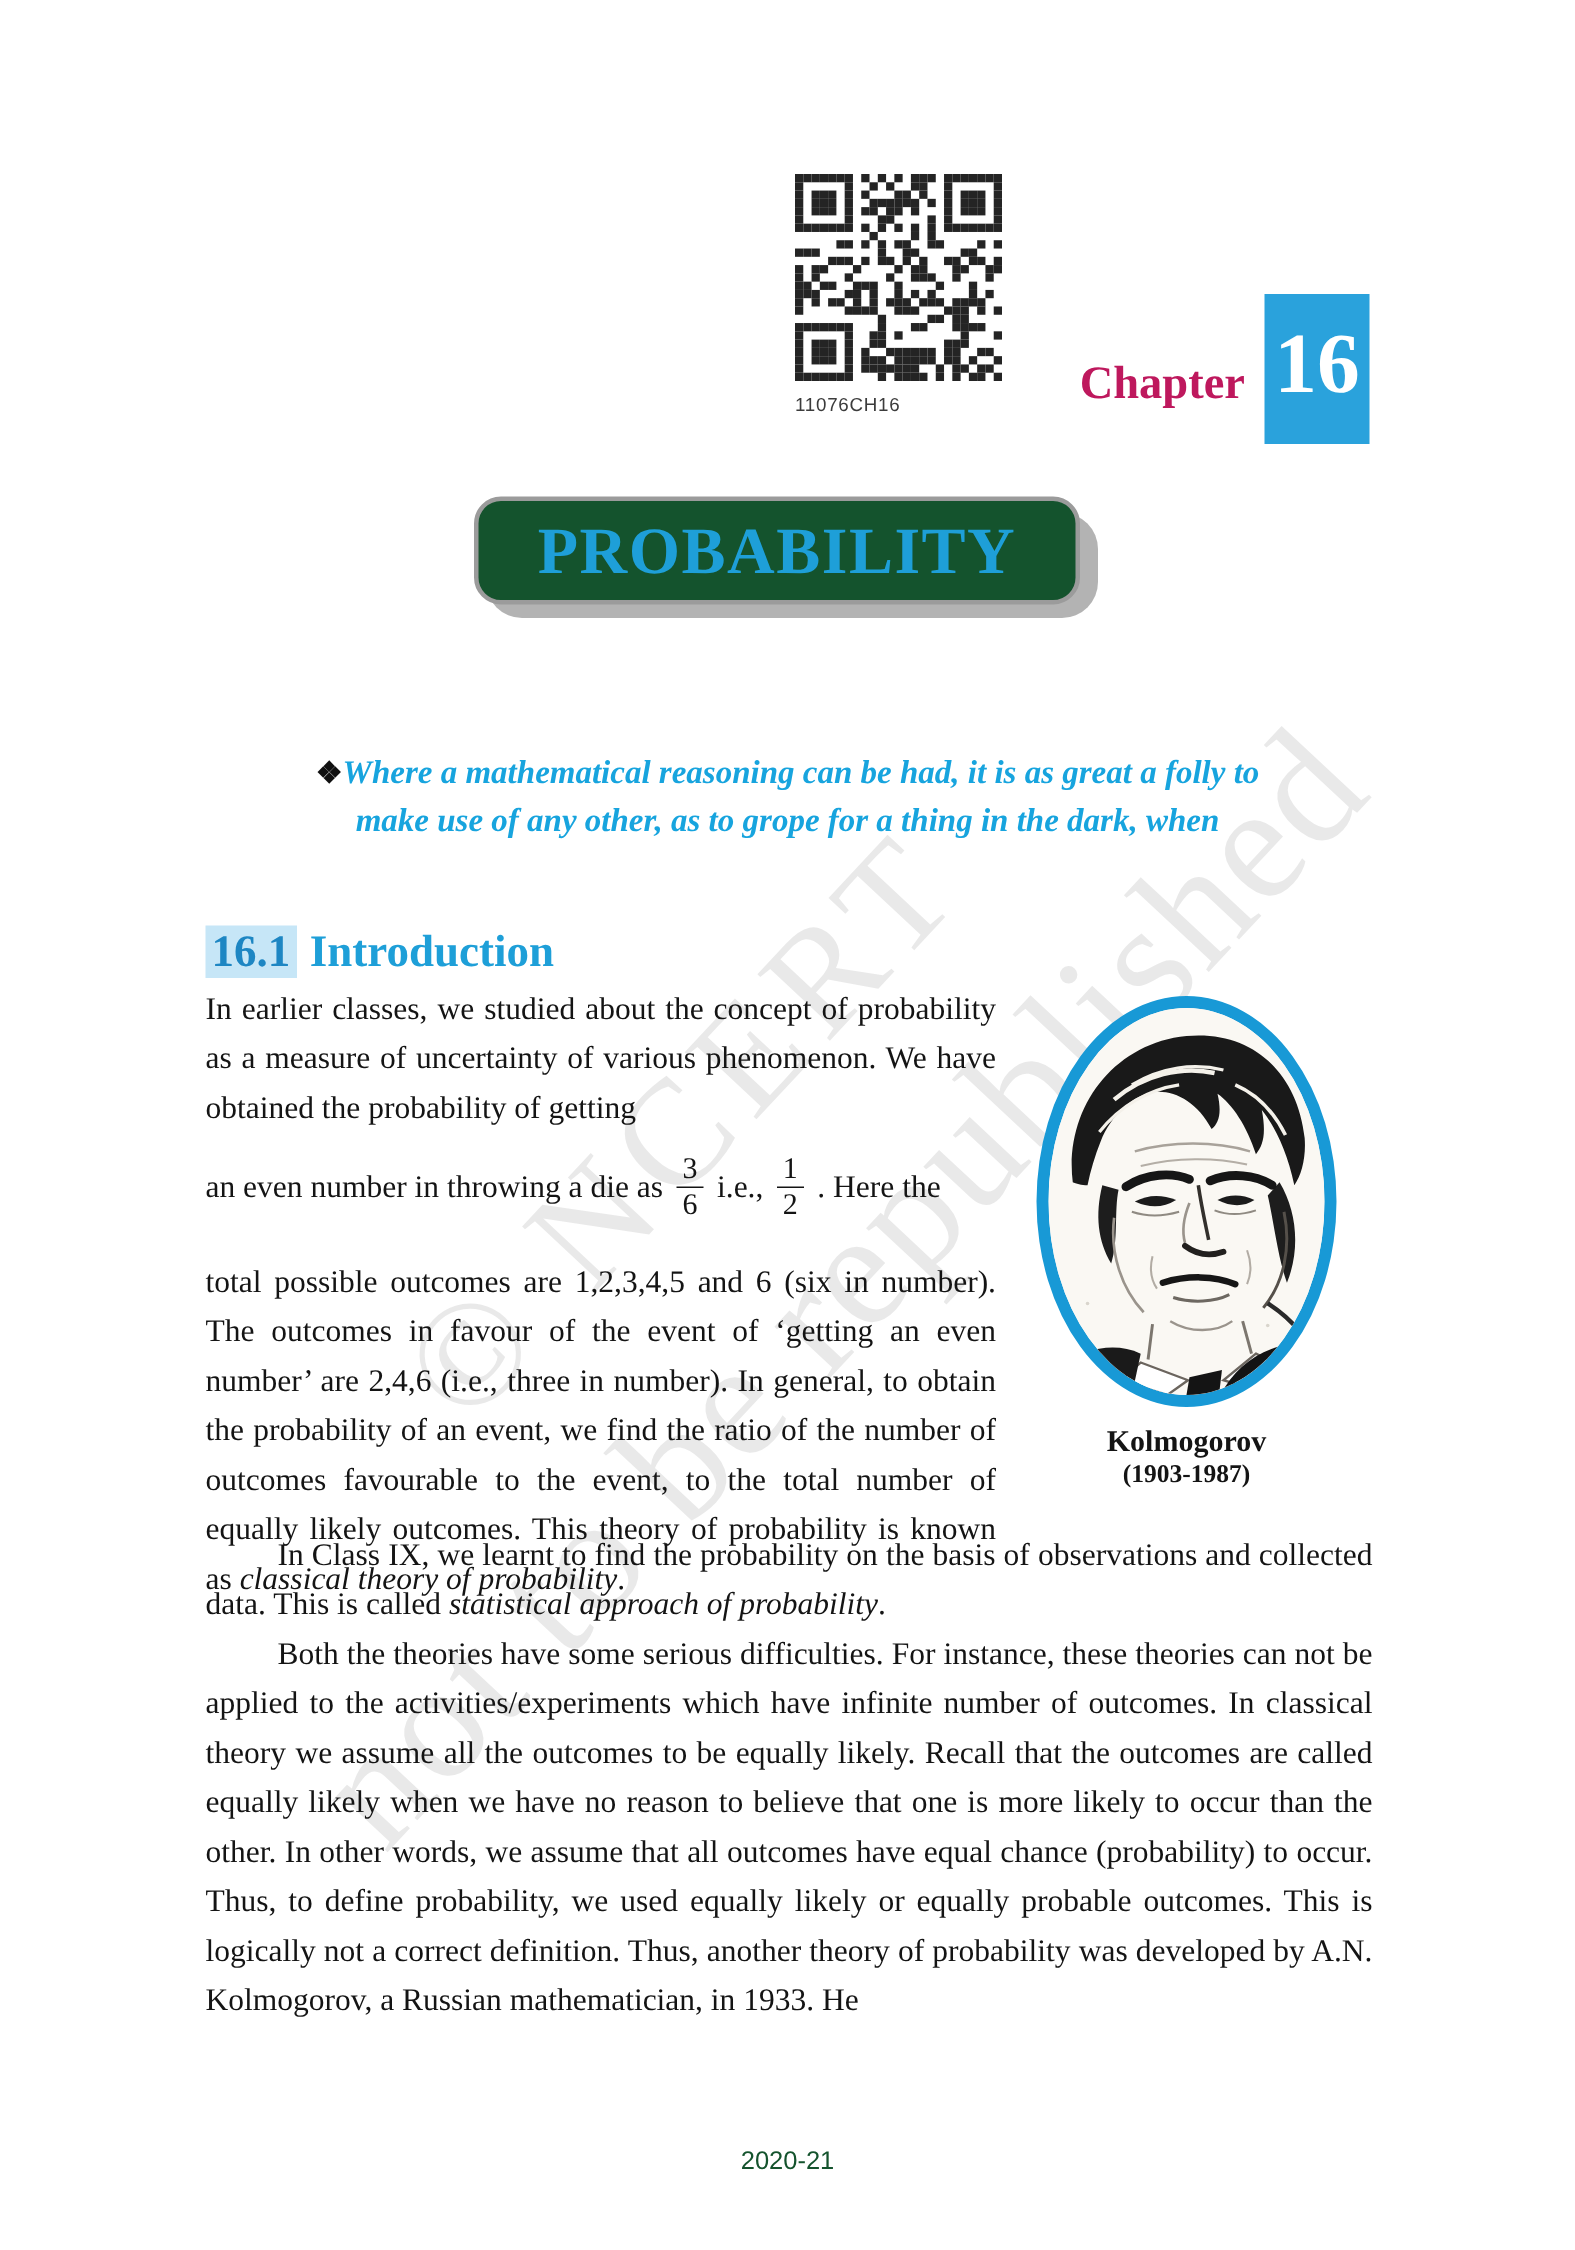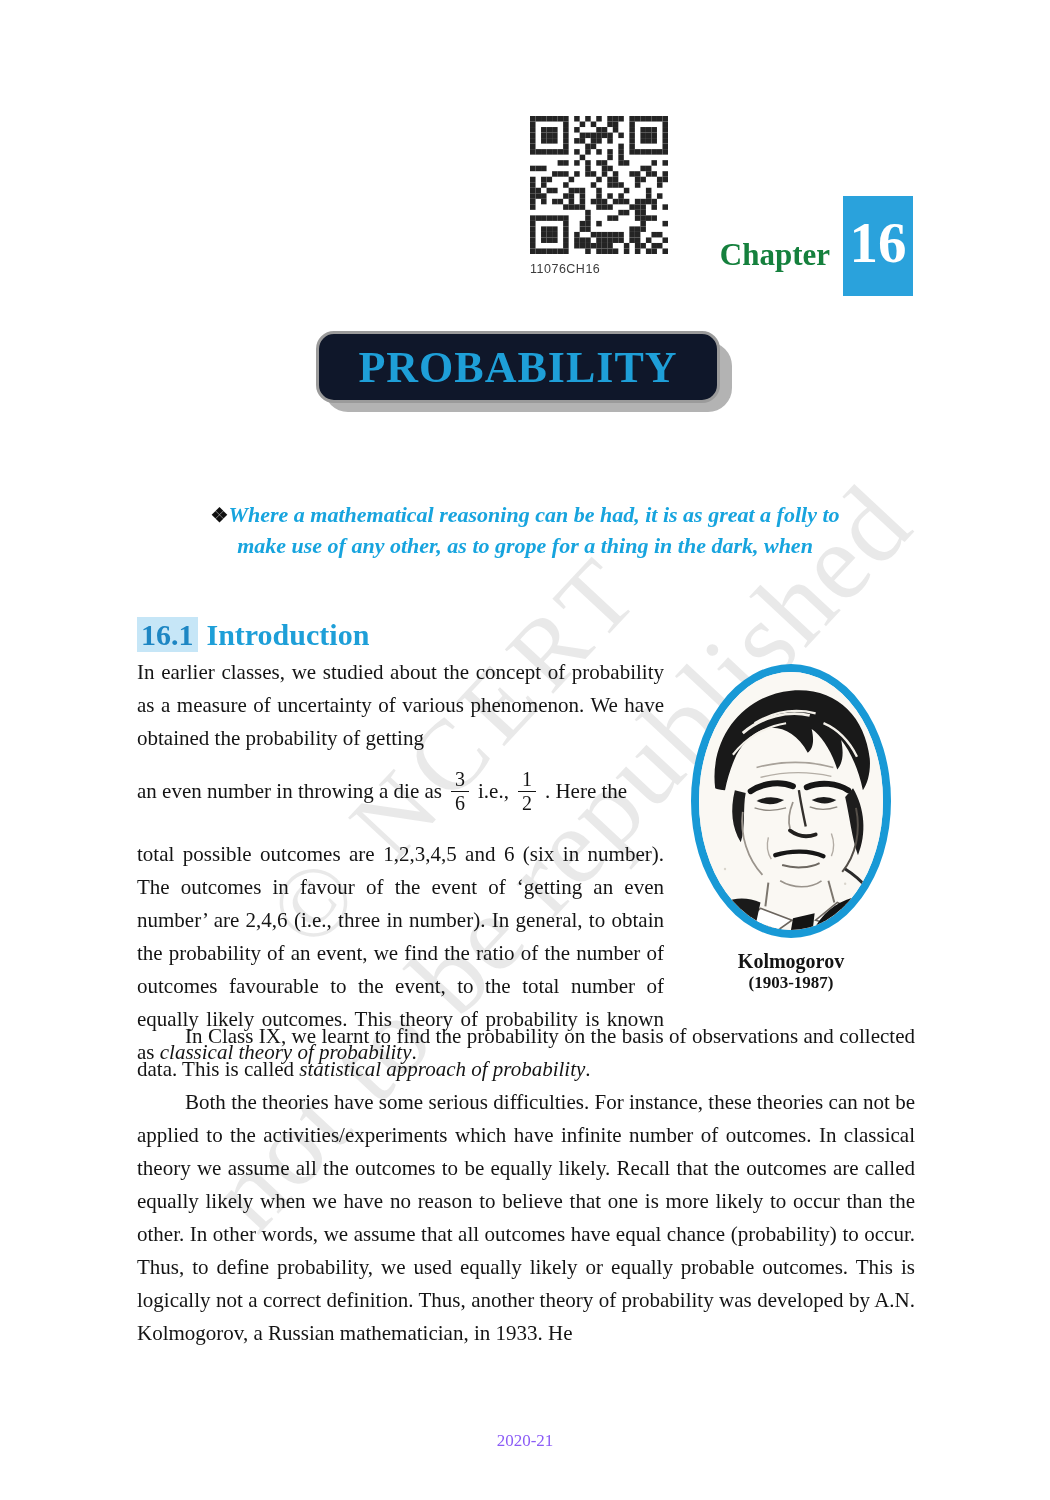--- a/index.html
+++ b/index.html
@@ -18,37 +18,37 @@
   .wm1{ left:455px; top:750px; font-size:100px; letter-spacing:10px; }
   .wm2{ left:560px; top:858px; font-size:110px; letter-spacing:2px; }
   .layer{ position:absolute; inset:0; z-index:1; }
 
   
   .qr-block{ position:absolute; left:530px; top:116px; width:138px; text-align:left; }
   .qr-label{ font-family:"Liberation Sans", sans-serif; font-size:12.5px; color:#3c3c3c;
              letter-spacing:.5px; margin-top:4px; }
   .chapter-label{
     position:absolute; left:630px; top:237px; width:200px; text-align:right;
-    font-size:31px; font-weight:bold; color:#15803d;
+    font-size:31px; font-weight:bold; color:#be185d;
   }
   .chapter-box{
     position:absolute; left:843px; top:196px; width:70px; height:84px;
     background:#2aa2dc; color:#ffffff; display:flex; align-items:flex-end; justify-content:center;
     font-size:57px; font-weight:bold; line-height:1; padding-bottom:16px;
   }
   .chapter-box span{ margin-bottom:9px; }
 
   
   .title-shadow{
     position:absolute; left:324px; top:342px; width:408px; height:70px;
     background:#b3b3b3; border-radius:24px;
   }
   .title-box{
     position:absolute; left:316px; top:331px; width:398px; height:66px;
-    background:#0f172a; border:3px solid #9b9b9b; border-radius:18px;
+    background:#14532d; border:3px solid #9b9b9b; border-radius:18px;
     display:flex; align-items:center; justify-content:center;
   }
   .title-text{ font-size:44px; font-weight:bold; color:#1e9fd8; letter-spacing:1px; }
 
   
   .quote{
     position:absolute; left:145px; top:488px; width:760px; text-align:center;
     font-size:22px; line-height:29.5px; font-weight:bold; font-style:italic; color:#17a4de;margin-top:12px;
   }
   .diamond{ color:#101010; font-style:normal; font-size:20px; }
@@ -80,21 +80,21 @@
     width:184px; height:258px; margin:0 auto; border:8px solid #1899d6;
     border-radius:50%; overflow:hidden; background:#fbf9f5;
   }
   .oval svg{ display:block; width:100%; height:100%; }
   .caption-name{ font-size:20px; font-weight:bold; margin-top:12px; color:#141414;}
   .caption-years{ font-size:17px; font-weight:bold; color:#141414; }
 
   
   .footer{
     position:absolute; left:0; top:1431px; width:100%; text-align:center;
-    font-family:Liberation Serif, serif; font-size:17px; color:#8b5cf6;
+    font-family:Liberation Sans, sans-serif; font-size:17px; color:#14532d;
   }
 </style>
 </head>
 <body>
 
 <div class="page">
 
   <div class="watermark wm1">© NCERT</div>
   <div class="watermark wm2">not to be republished</div>
 

